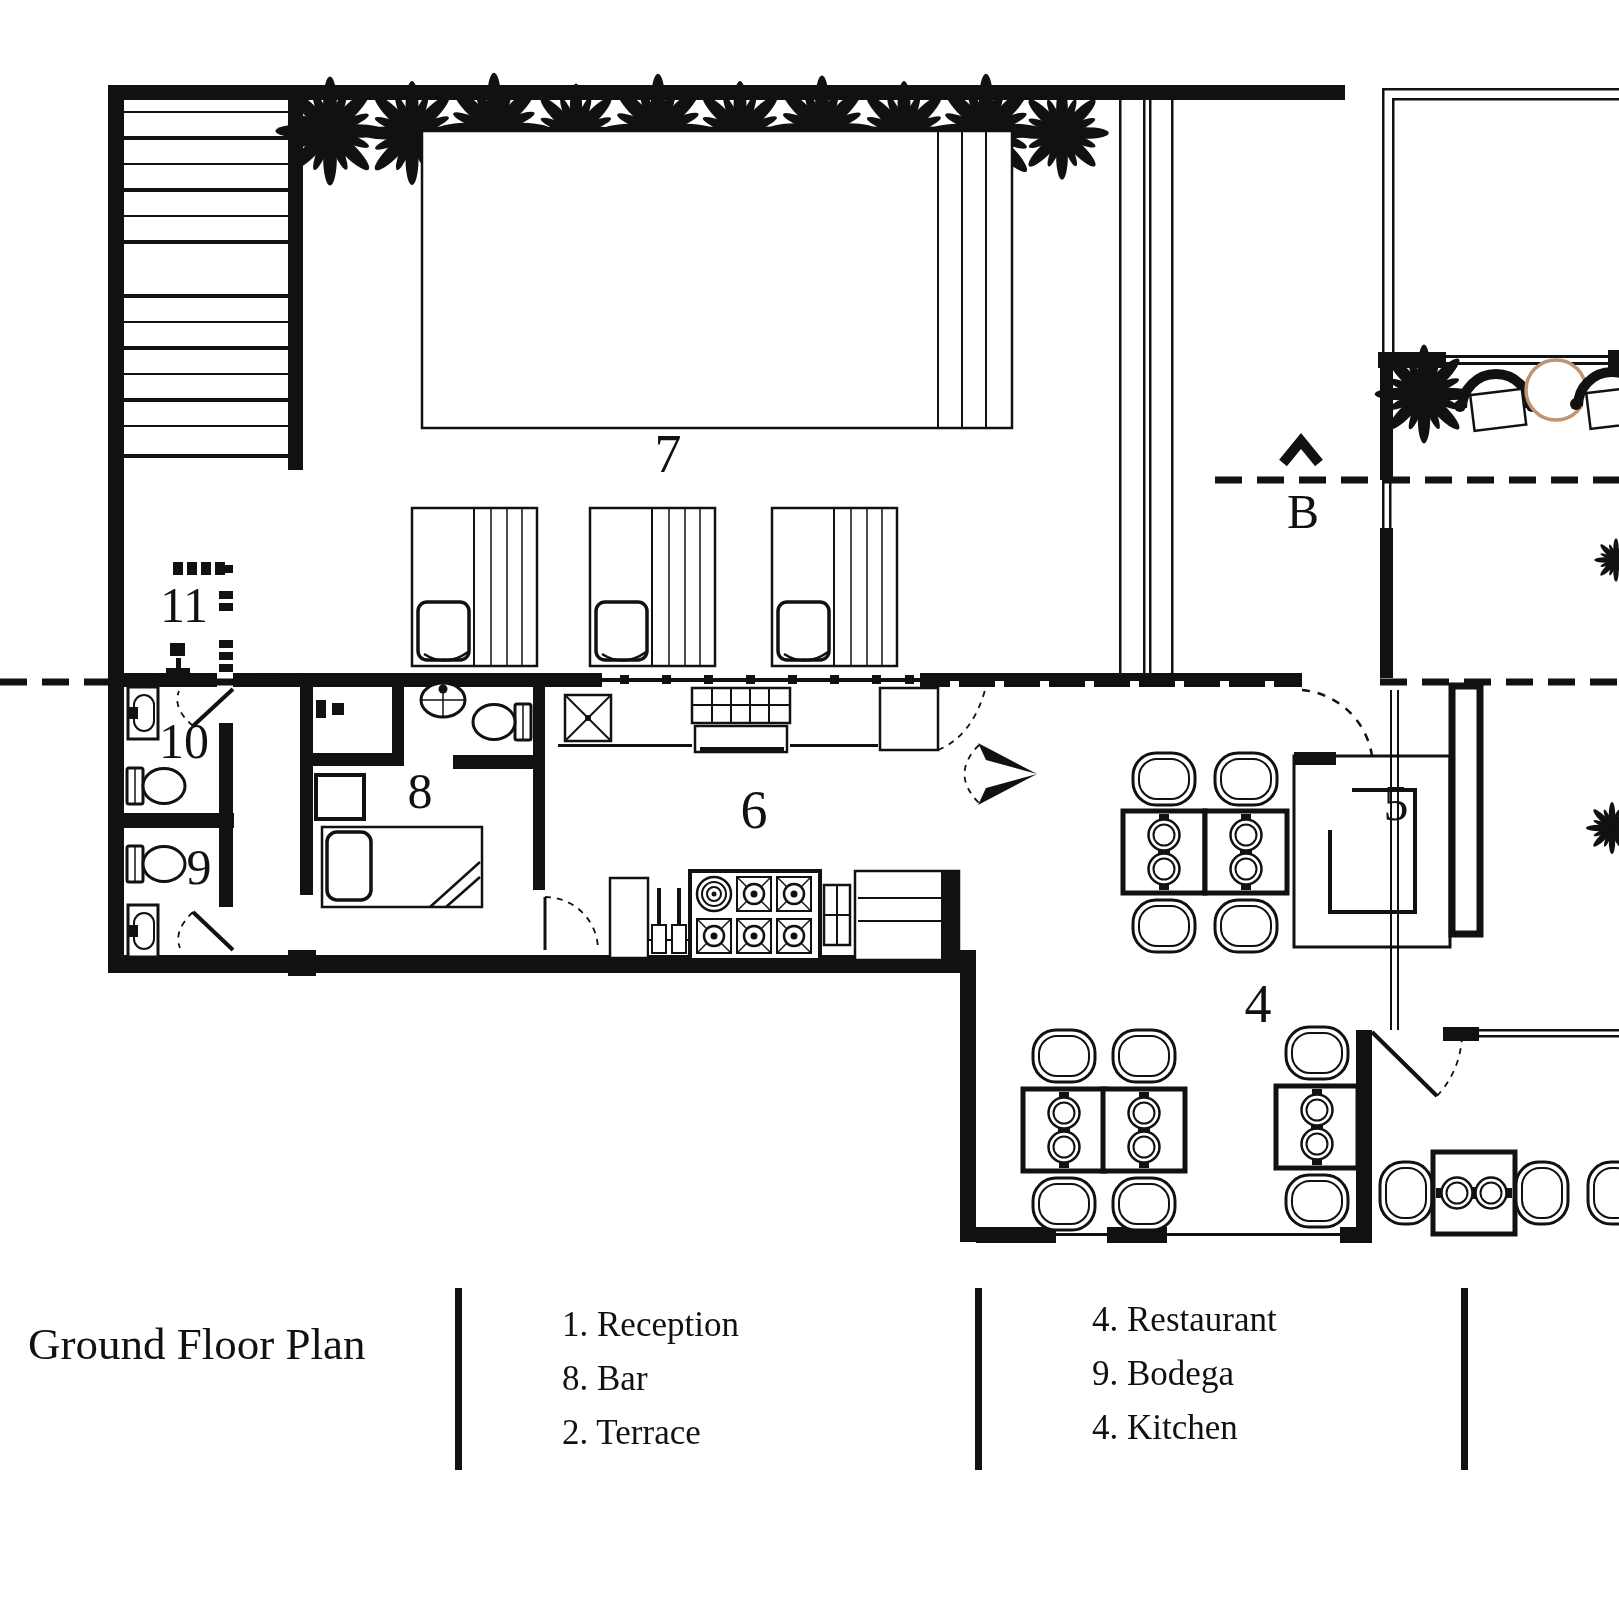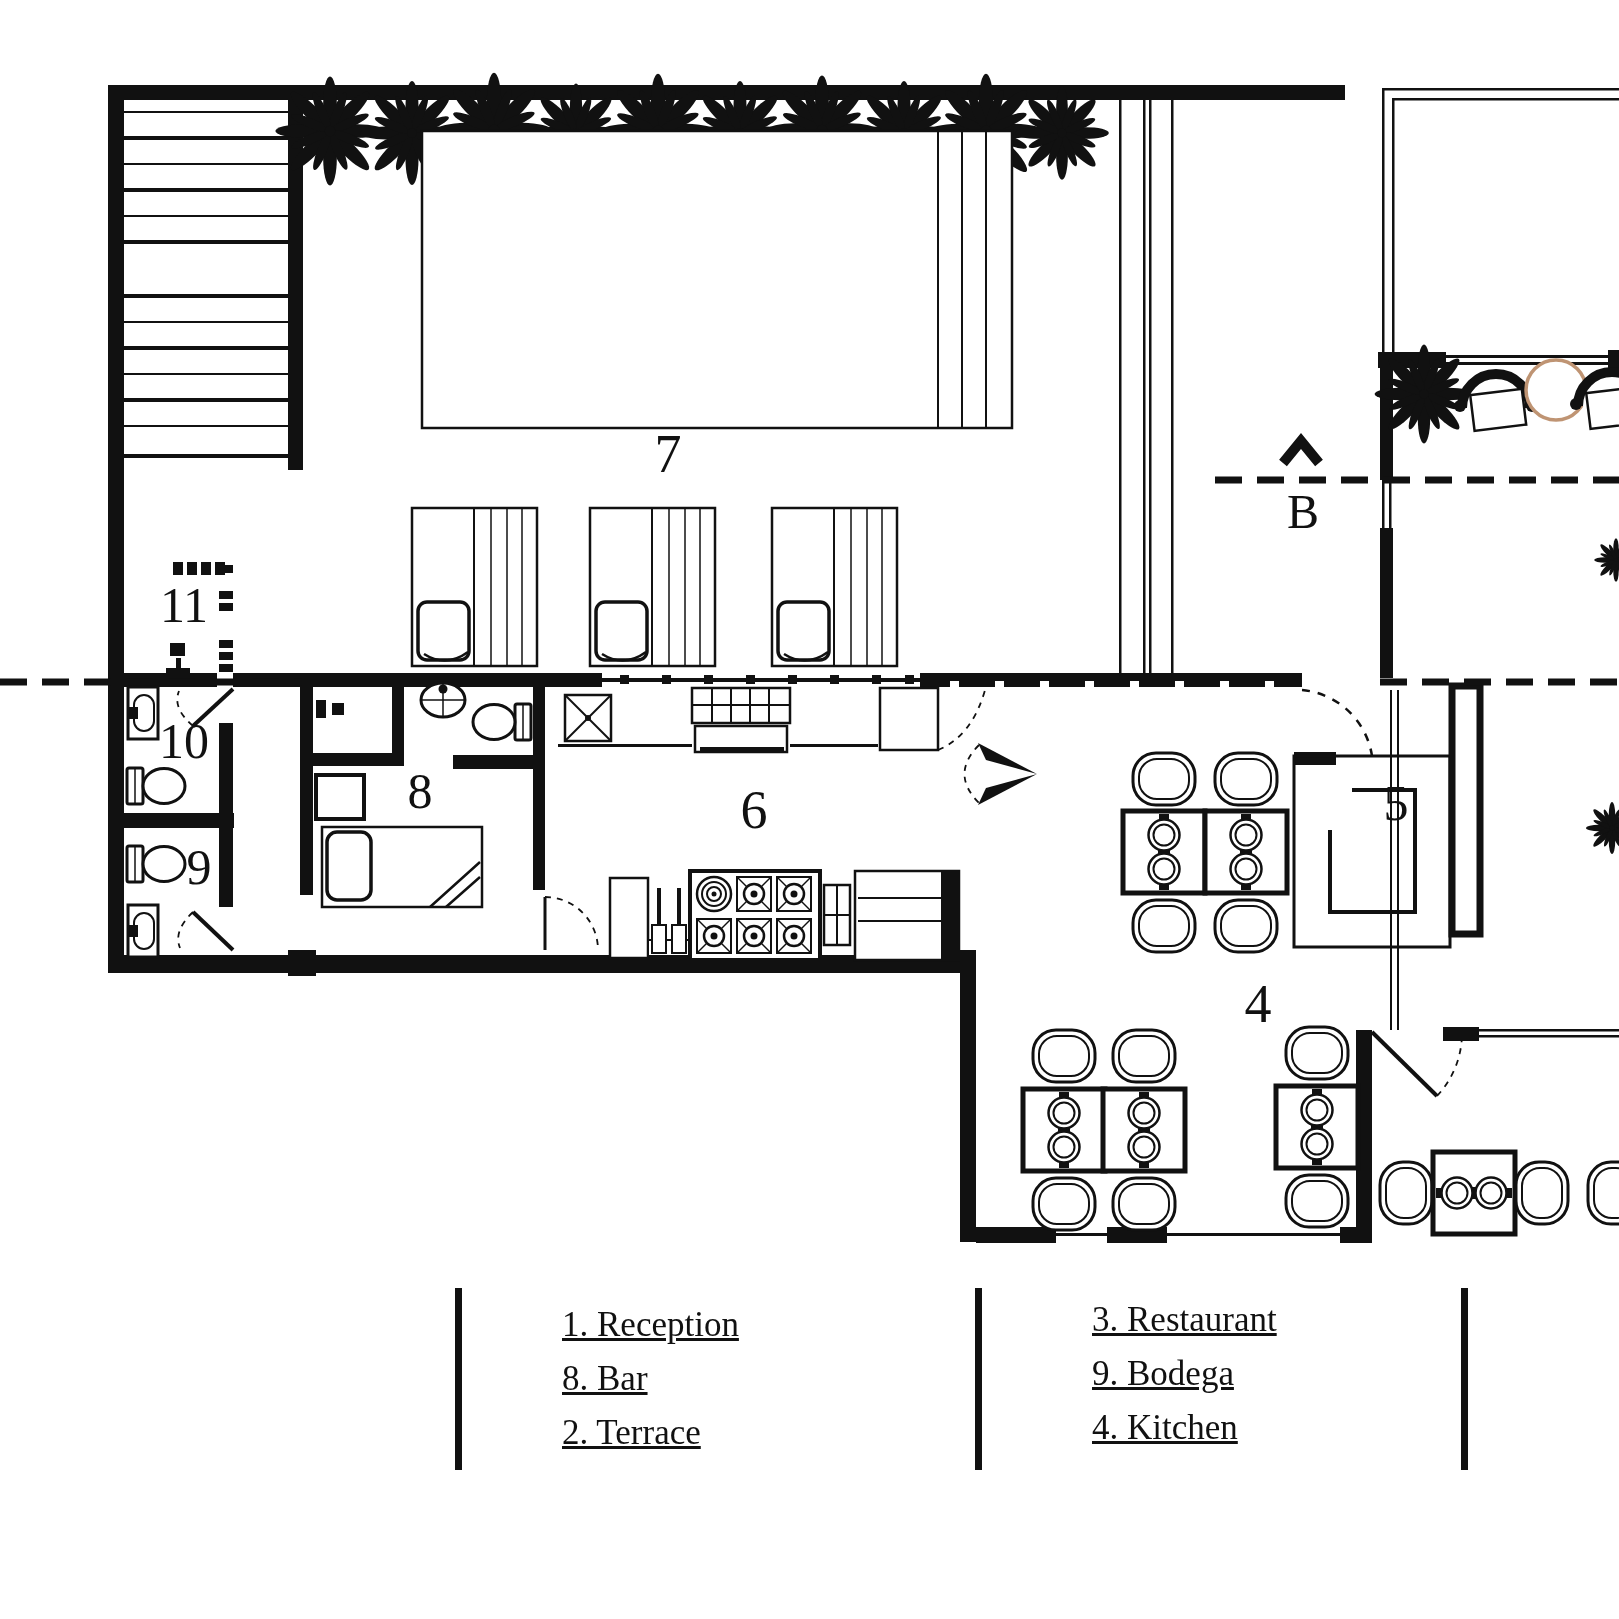--- a/index.html
+++ b/index.html
@@ -11,21 +11,21 @@
   .plan-num-lg{font-size:54px;}
   .legend{position:absolute;left:0;top:1280px;width:1619px;height:220px;}
   .legend-title{position:absolute;left:28px;top:38px;width:400px;font-size:45px;}
   .ldiv{position:absolute;top:8px;height:182px;width:0;border-left:7px solid #111;}
   .ldiv1{left:455px;}
   .ldiv2{left:975px;}
   .ldiv3{left:1461px;}
   .lcol{position:absolute;font-size:35px;line-height:54px;}
   .lcol1{left:562px;top:18px;}
   .lcol2{left:1092px;top:13px;}
-  .lcol div{white-space:nowrap;text-decoration:underline;}
+  .lcol div{white-space:nowrap;}
 </style>
 </head>
 <body>
 
 <div class="canvas">
 
 <svg width="1619" height="1619" viewBox="0 0 1619 1619">
   <defs>
     <g id="palm">
       <g fill="#111">
@@ -383,27 +383,28 @@
     <text x="199" y="884" class="plan-num">9</text>
     <text x="420" y="808" class="plan-num">8</text>
     <text x="754" y="828" class="plan-num-lg">6</text>
     <text x="1396" y="820" class="plan-num">5</text>
     <text x="1258" y="1022" class="plan-num-lg">4</text>
     <text x="1303" y="528" style="font-size:48px">B</text>
   </g>
 </svg>
 
   <div class="legend">
+    <div class="legend-title">Ground Floor Plan</div>
     <div class="ldiv ldiv1"></div>
     <div class="lcol lcol1">
       <div>1. Reception</div>
       <div>8. Bar</div>
       <div>2. Terrace</div>
     </div>
     <div class="ldiv ldiv2"></div>
     <div class="lcol lcol2">
-      <div>3. Restaurant</div>
+      <div>4. Restaurant</div>
       <div>9. Bodega</div>
       <div>4. Kitchen</div>
     </div>
     <div class="ldiv ldiv3"></div>
   </div>
 </div>
 
 </body></html>

